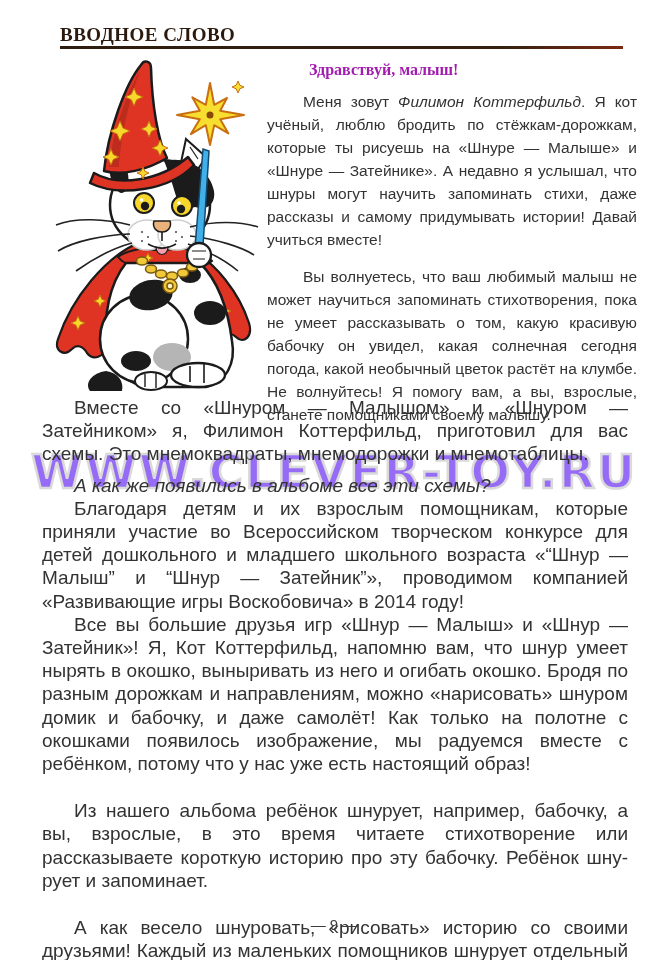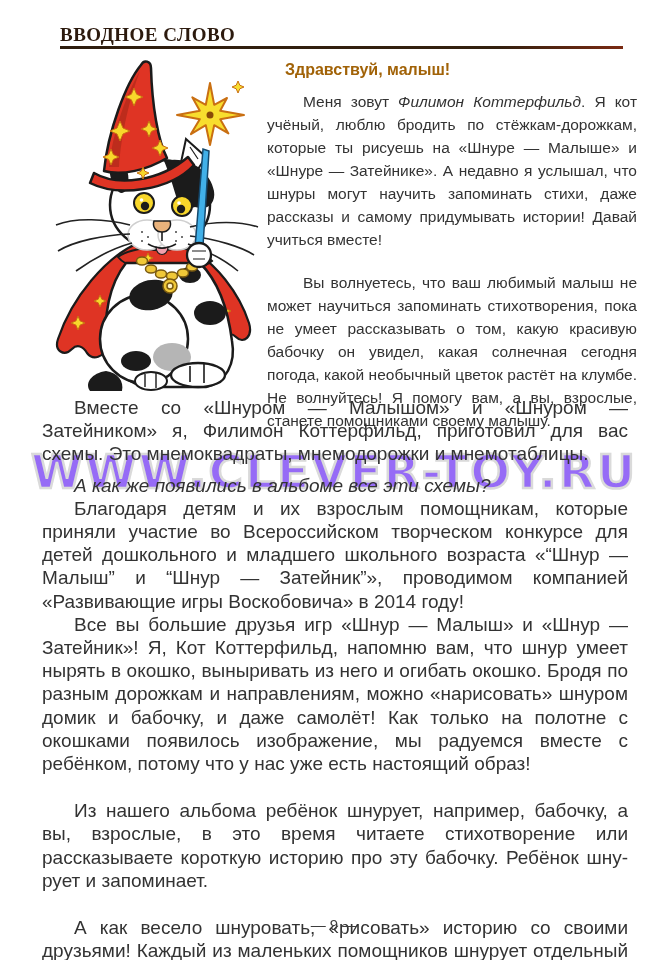--- a/index.html
+++ b/index.html
@@ -25,28 +25,28 @@
     position:absolute;left:18px;top:444px;width:632px;z-index:0;
     text-align:center;font-weight:bold;font-size:47px;letter-spacing:2px;
     color:#8b5cf6;-webkit-text-stroke:2.5px #d6d6d6;opacity:.9;
     font-family:"DejaVu Sans",sans-serif;white-space:nowrap;
   }
   
   .cat-illustration{position:absolute;left:48px;top:55px;z-index:2;}
   
   .right-col{position:absolute;left:267px;top:60px;width:370px;z-index:1;}
   .right-col h2{
-    margin:0 0 10px 18px;font-size:16px;line-height:20px;color:#a16207;
+    margin:0 0 10px 42px;font-size:16px;line-height:20px;color:#a21caf;font-family:Liberation Serif, serif;
   }
   .right-col h2.second{margin-top:15px;}
   .right-col p{
     margin:0;text-align:justify;text-indent:36px;
     font-size:15.5px;line-height:23px;
   }
-  .right-col p.before-heading{margin-bottom:20px;}
+  .right-col p.before-heading{margin-bottom:14px;}
   
   .body-text{position:absolute;left:42px;top:396px;width:586px;z-index:1;}
   .body-text p{
     margin:0;text-align:justify;text-indent:32px;
     font-size:19px;line-height:23.2px;
   }
   .body-text p.gap-sm{margin-top:8px;font-style:italic;}
   .body-text p.gap{margin-top:24px;}
   
   .footer{

